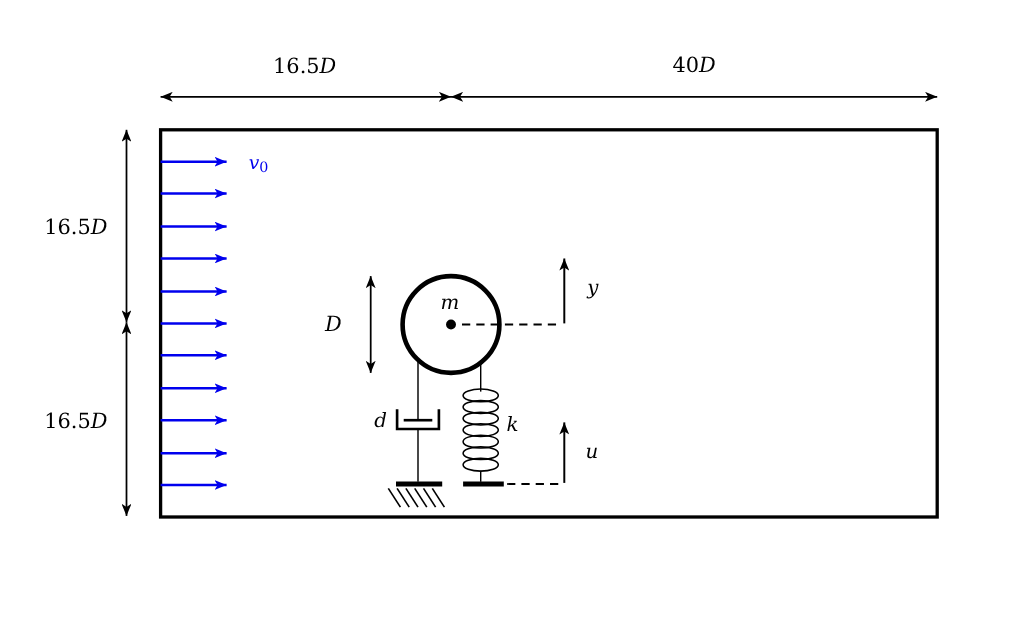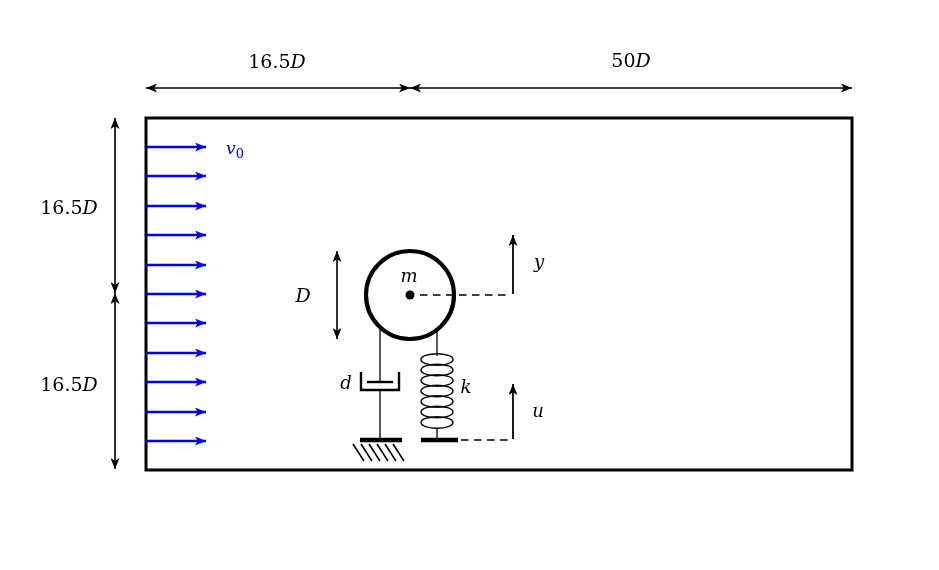--- a/index.html
+++ b/index.html
@@ -110,21 +110,21 @@
     </g>
 
     <g>
       <line x1="461" y1="440" x2="511" y2="440" class="ink" stroke-width="1.6" stroke-dasharray="7.5 5.5"></line>
       <line x1="513" y1="439" x2="513" y2="384" class="ink" stroke-width="1.8" marker-end="url(#ah-ink)"></line>
     </g>
   </svg>
 
   <div class="label" style="left:277px;top:61px;"><span>16.5</span><span class="math">D</span></div>
 
-  <div class="label" style="left:631px;top:60px;"><span>50</span><span class="math">D</span></div>
+  <div class="label" style="left:631px;top:60px;"><span>40</span><span class="math">D</span></div>
 
   <div class="label" style="left:69px;top:207px;"><span>16.5</span><span class="math">D</span></div>
 
   <div class="label" style="left:69px;top:384px;"><span>16.5</span><span class="math">D</span></div>
 
   <div class="label flow-text" style="left:235px;top:150px;font-size:17px;"><span class="math">v</span><sub>0</sub></div>
 
   <div class="label math" style="left:409px;top:276px;font-size:18px;"><span>m</span></div>
 
   <div class="label math" style="left:303px;top:295px;"><span>D</span></div>

